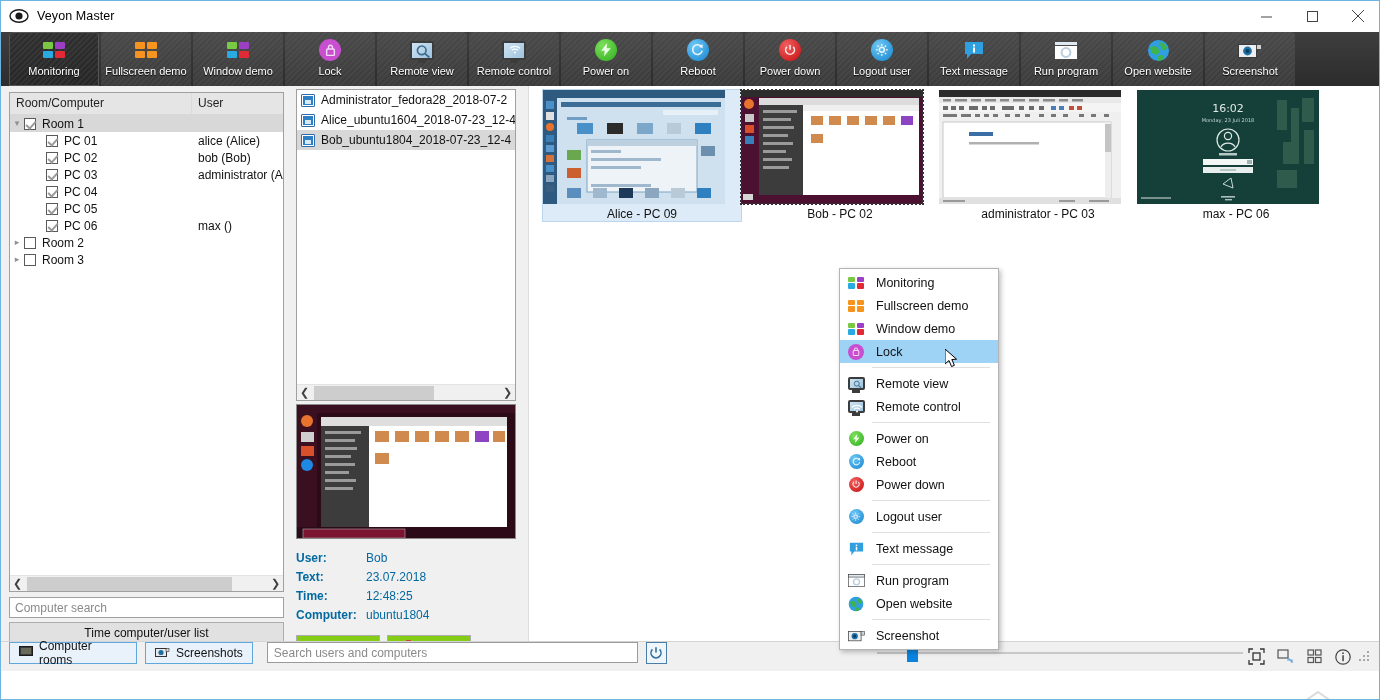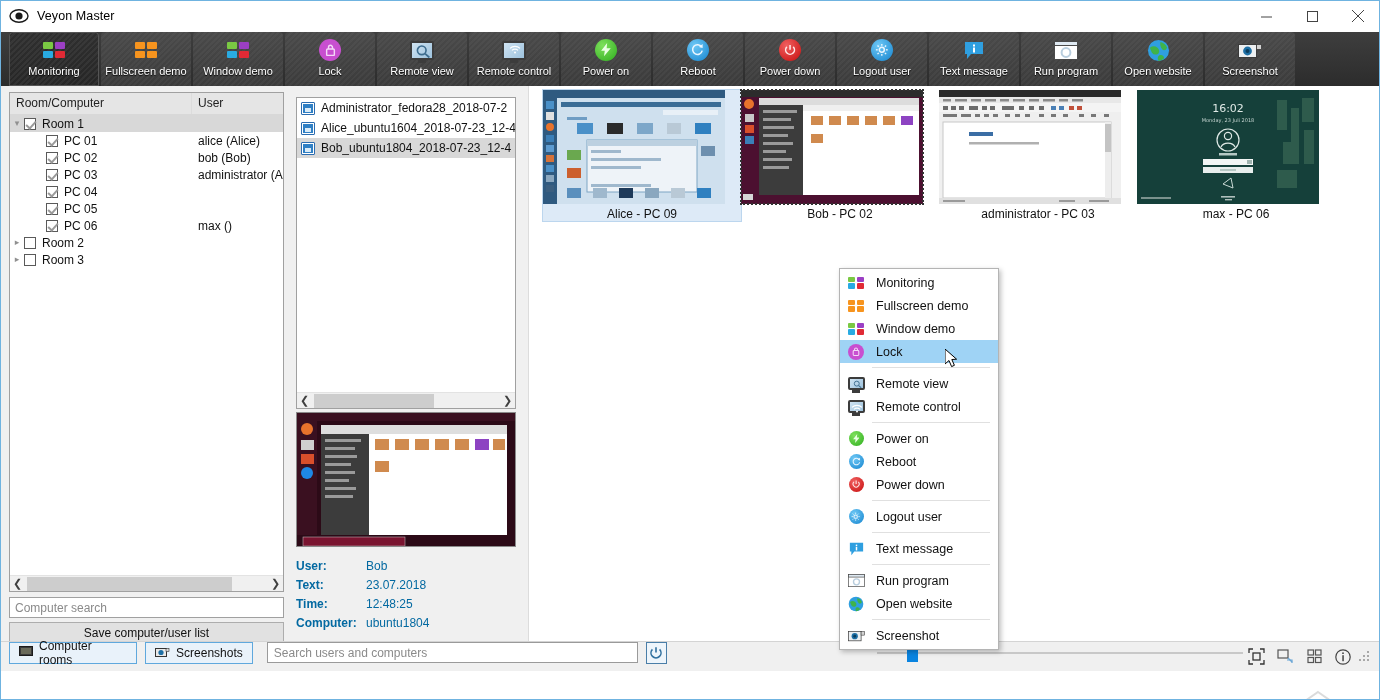--- a/index.html
+++ b/index.html
@@ -167,21 +167,21 @@
   .savebtn {
     margin-top: 4px;
     width: 275px; height: 22px;
     border: 1px solid #adadad; background: #e1e1e1;
     font-size: 12px; color: #111;
     display: flex; align-items: center; justify-content: center;
   }
 
   
   .ssPanel {
-    position: absolute; left: 295px; top: 8px;
+    position: absolute; left: 295px; top: 0;
     width: 228px; height: 585px;
   }
   .sslist {
     position: relative;
     width: 220px; height: 312px;
     background: #fff; border: 1px solid #a0a0a0;
     margin-top: 3px;
     overflow: hidden;
   }
   .ssitem {
@@ -608,21 +608,21 @@
           </div>
         <div class="hscroll">
           <div class="hs-arrow">❮</div>
           <div class="hs-track">
             <div class="hs-thumb" style="left:2px;width:205px;"></div>
           </div>
           <div class="hs-arrow">❯</div>
         </div>
       </div>
       <div class="searchbox">Computer search</div>
-      <div class="savebtn">Save computer/user list</div>
+      <div class="savebtn">Time computer/user list</div>
     </div>
 
     <div class="ssPanel">
       <div class="sslist">
         <div id="ss-items">
             <div class="ssitem">
               <span class="ssico"></span>
               <span>Administrator_fedora28_2018-07-2</span>
             </div>
             <div class="ssitem">

